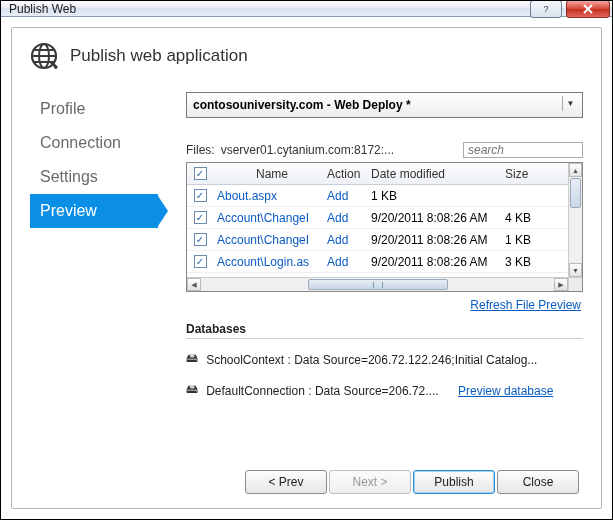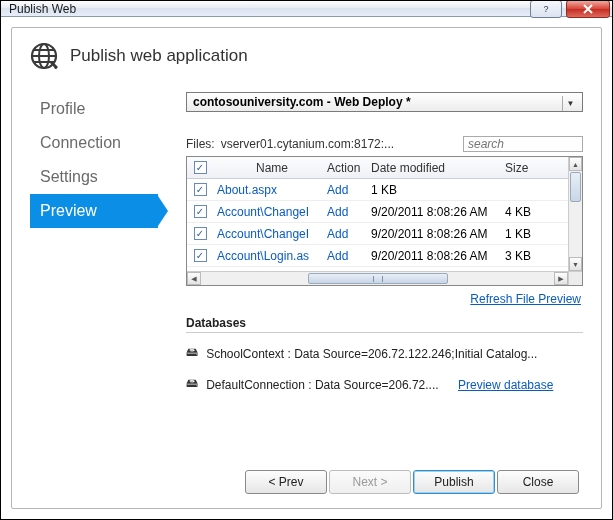--- a/index.html
+++ b/index.html
@@ -93,21 +93,21 @@
   .right {
     flex: 1;
     padding-left: 28px;
     display: flex; flex-direction: column;
     overflow: hidden;
     min-width: 0;
   }
   .profile-select {
     border: 1px solid #7a7a7a;
     background: linear-gradient(#fff,#ececec);
-    height: 20px;
+    height: 26px;
     display: flex; align-items: center;
     padding: 0 6px;
     font-size: 12px; font-weight: bold;
     position: relative;
     margin-bottom: 24px;
   }
   .profile-select .arrow {
     position: absolute; right: 4px; top: 3px;
     width: 16px; height: 15px;
     border-left: 1px solid #aaa;

